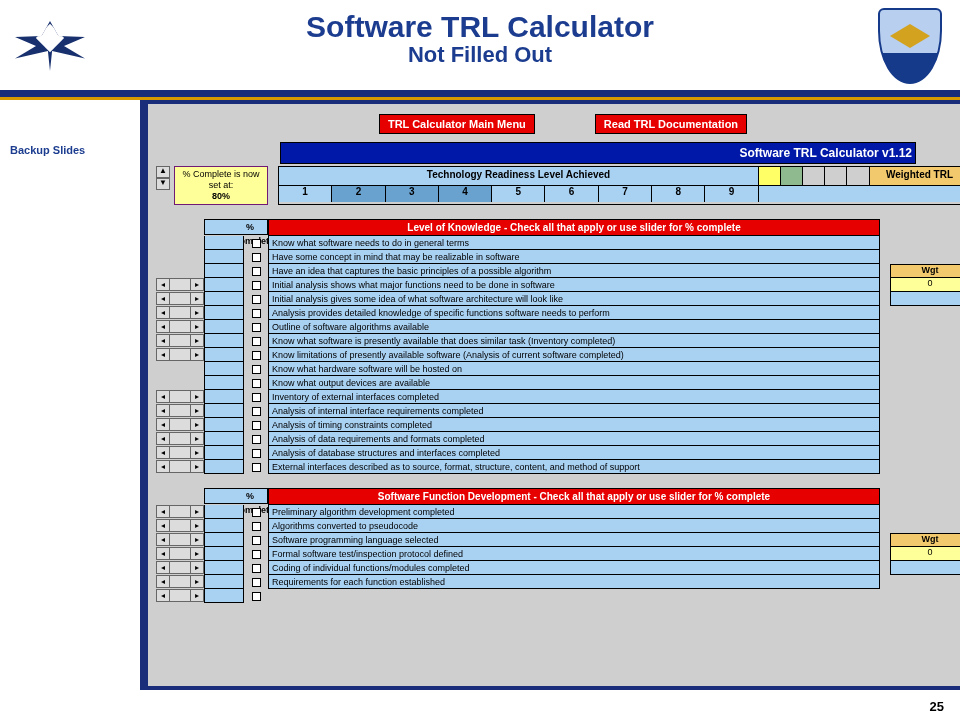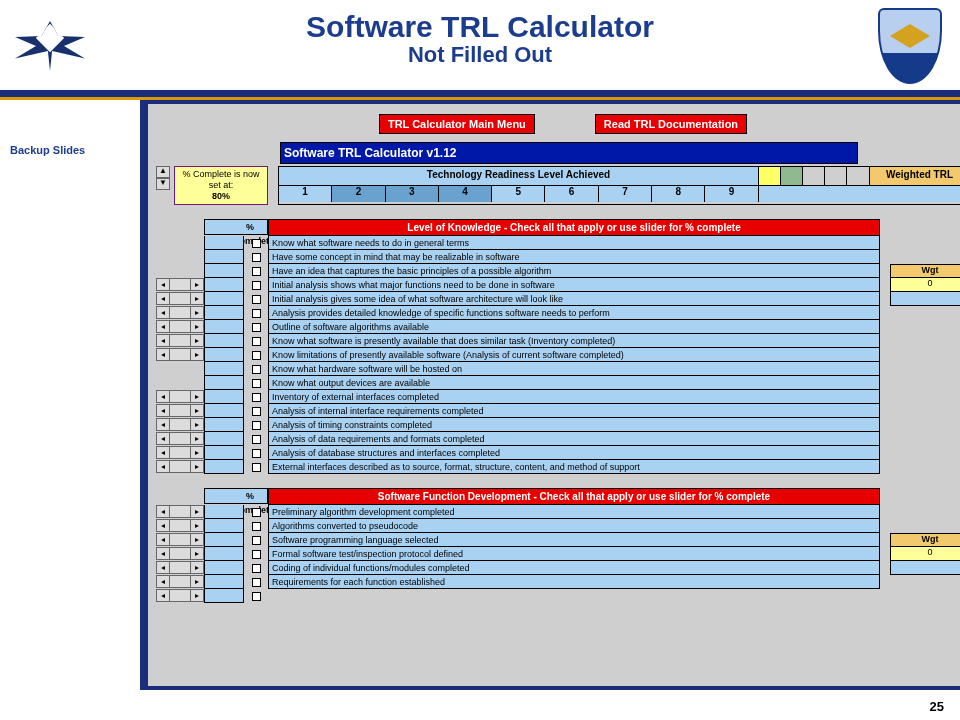--- a/index.html
+++ b/index.html
@@ -111,26 +111,26 @@
     background: #e60000;
     color: #fff;
     border: 1px solid #000;
     padding: 3px 8px;
     font-weight: bold;
     font-size: 11px;
   }
   .calc-title-bar {
     background: #0018a8;
     color: #fff;
-    text-align: left;
+    text-align: right;
     font-weight: bold;
     font-size: 12px;
     padding: 3px;
     border: 1px solid #000;
-    margin: 0 112px 0 124px;
+    margin: 0 54px 0 124px;
   }
 
   .meta-row {
     display: flex;
     align-items: stretch;
     margin-top: 2px;
   }
   .spinner {
     display: flex;
     flex-direction: column;

